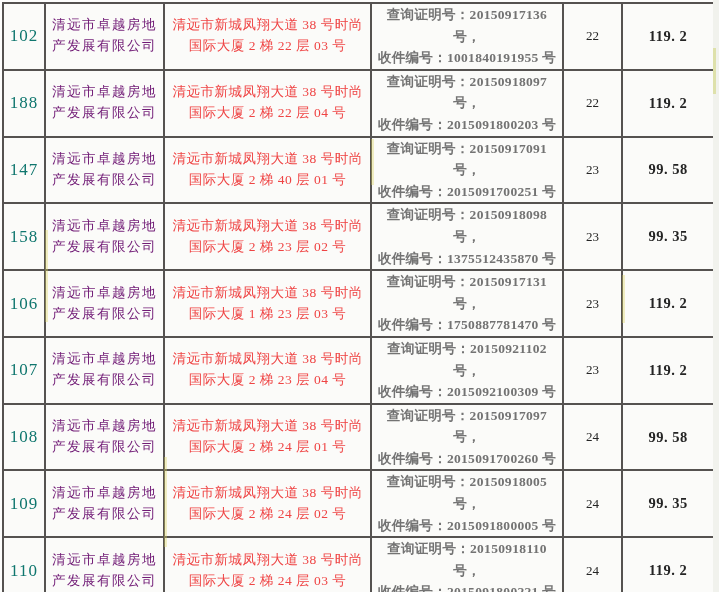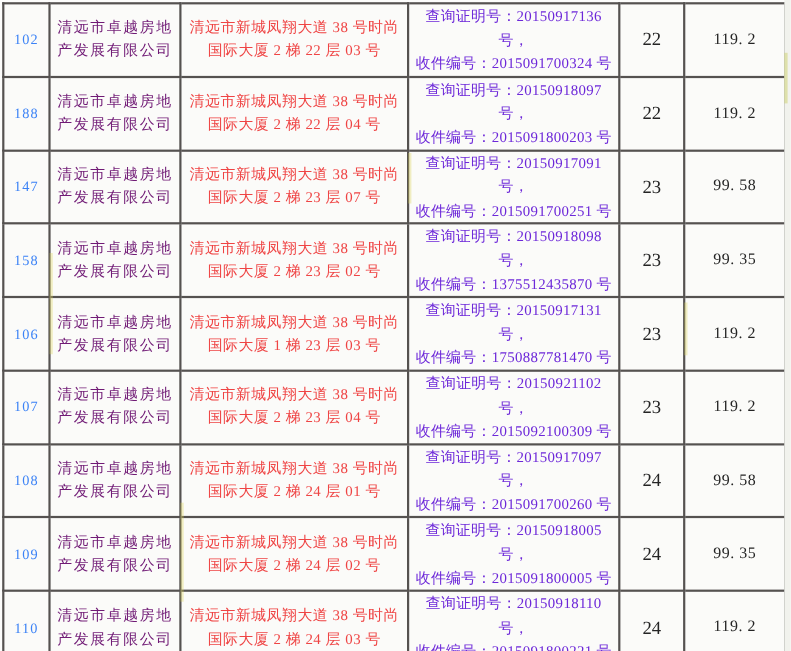--- a/index.html
+++ b/index.html
@@ -26,43 +26,44 @@
   }
   table.records td {
     border: 2px solid #555250;
     height: 43.5px;
     padding: 0;
     text-align: center;
     vertical-align: middle;
     background: #fbfbf9;
     overflow: hidden;
   }
-  td.c-no { font-size: 13px; letter-spacing: 1px; color: #3b82f6; }
+  td.c-no { font-size: 17px; letter-spacing: 1px; color: #0f766e; }
   td.c-company {
     font-size: 13.5px;
     line-height: 1.55;
     letter-spacing: 1.5px;
     color: #701a75;
   }
   td.c-address {
     font-size: 13.5px;
     line-height: 1.55;
     letter-spacing: 0.5px;
     color: #ef4444;
   }
   td.c-cert {
     font-size: 13.5px;
     line-height: 1.6;
     text-align: left;
     padding-left: 7px;
     letter-spacing: 0.3px;
-    color: #6d28d9;
+    color: #737373;
+    font-weight: bold;
   }
-  td.c-floor { font-size: 17px; color: #242424; font-family: Liberation Serif, serif; }
-  td.c-area { font-size: 14.5px; letter-spacing: 0.5px; color: #242424; }
+  td.c-floor { font-size: 13px; color: #242424; font-family: Liberation Serif, serif; }
+  td.c-area { font-size: 14.5px; letter-spacing: 0.5px; color: #242424; font-weight: bold; }
 
   .right-edge {
     position: absolute;
     top: 0;
     right: 0;
     width: 6px;
     height: 592px;
     background: #f1f2ed;
   }
   .scan-artifact {
@@ -88,36 +89,36 @@
       <col style="width:207px">
       <col style="width:192px">
       <col style="width:59px">
       <col style="width:92px">
     </colgroup>
     <tbody id="tbody">
         <tr>
           <td class="c-no"><span>102</span></td>
           <td class="c-company"><span>清远市卓越房地</span><br><span>产发展有限公司</span></td>
           <td class="c-address"><span>清远市新城凤翔大道 38 号时尚</span><br><span>国际大厦 2 梯 22 层 03 号</span></td>
-          <td class="c-cert"><span>查询证明号：20150917136 号，</span><br><span>收件编号：2015091700324 号</span></td>
+          <td class="c-cert"><span>查询证明号：20150917136 号，</span><br><span>收件编号：1001840191955 号</span></td>
           <td class="c-floor"><span>22</span></td>
           <td class="c-area"><span>119. 2</span></td>
         </tr>
         <tr>
           <td class="c-no"><span>188</span></td>
           <td class="c-company"><span>清远市卓越房地</span><br><span>产发展有限公司</span></td>
           <td class="c-address"><span>清远市新城凤翔大道 38 号时尚</span><br><span>国际大厦 2 梯 22 层 04 号</span></td>
           <td class="c-cert"><span>查询证明号：20150918097 号，</span><br><span>收件编号：2015091800203 号</span></td>
           <td class="c-floor"><span>22</span></td>
           <td class="c-area"><span>119. 2</span></td>
         </tr>
         <tr>
           <td class="c-no"><span>147</span></td>
           <td class="c-company"><span>清远市卓越房地</span><br><span>产发展有限公司</span></td>
-          <td class="c-address"><span>清远市新城凤翔大道 38 号时尚</span><br><span>国际大厦 2 梯 23 层 07 号</span></td>
+          <td class="c-address"><span>清远市新城凤翔大道 38 号时尚</span><br><span>国际大厦 2 梯 40 层 01 号</span></td>
           <td class="c-cert"><span>查询证明号：20150917091 号，</span><br><span>收件编号：2015091700251 号</span></td>
           <td class="c-floor"><span>23</span></td>
           <td class="c-area"><span>99. 58</span></td>
         </tr>
         <tr>
           <td class="c-no"><span>158</span></td>
           <td class="c-company"><span>清远市卓越房地</span><br><span>产发展有限公司</span></td>
           <td class="c-address"><span>清远市新城凤翔大道 38 号时尚</span><br><span>国际大厦 2 梯 23 层 02 号</span></td>
           <td class="c-cert"><span>查询证明号：20150918098 号，</span><br><span>收件编号：1375512435870 号</span></td>
           <td class="c-floor"><span>23</span></td>

